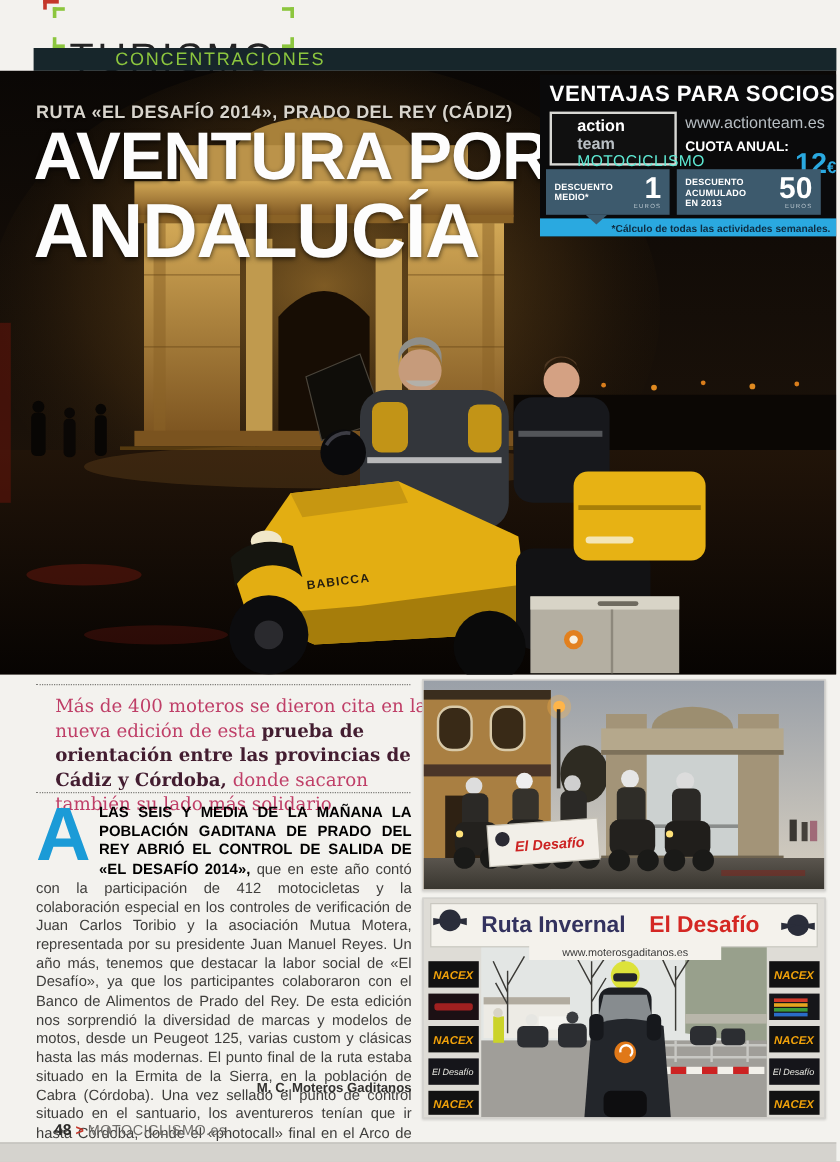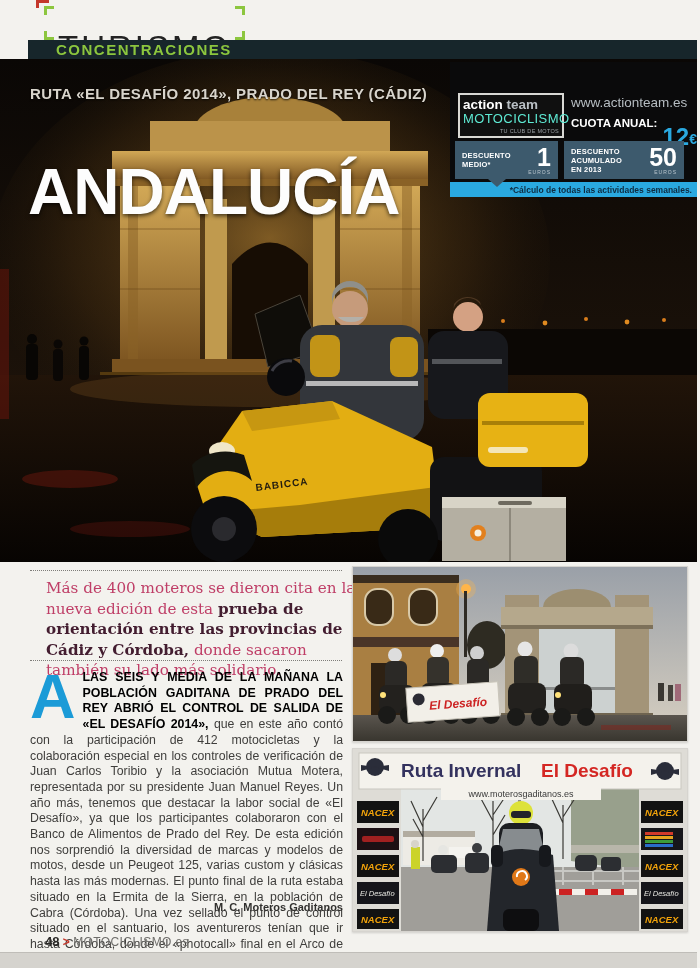--- a/index.html
+++ b/index.html
@@ -14,38 +14,38 @@
     border-left:3px solid #c4372b; border-top:3px solid #c4372b; }
   .turismo-wrap { position:absolute; left:44px; top:4px; height:36px; padding:0 14px; }
   .turismo { font-size:33px; font-weight:400; letter-spacing:3px; color:#232323; line-height:36px;margin-top:26px; }
   .corner { position:absolute; width:10px; height:9px; border:0 solid #8cc63e; }
   .corner.tl { left:0; top:2px;  border-left-width:3px; border-top-width:3px; }
   .corner.bl { left:0; bottom:0; border-left-width:3px; border-bottom-width:3px; }
   .corner.tr { right:0; top:2px; border-right-width:3px; border-top-width:3px; }
   .corner.br { right:0; bottom:0; border-right-width:3px; border-bottom-width:3px; }
   .subsection-bar { position:absolute; left:28px; top:40px; width:672px; height:19px;
     background:#17262b; display:flex; align-items:center; }
-  .subsection-bar span { color:#8cc63e; font-weight:bold; font-size:15px;
-    letter-spacing:1.5px; padding-left:28px; }
+  .subsection-bar span { color:#8cc63e; font-weight:normal; font-size:15px;
+    letter-spacing:1.5px; padding-left:28px;margin-left:40px; }
   
   .hero { position:absolute; left:0; top:59px; width:697px; height:503px; background:#0c0805; }
   .hero svg { position:absolute; left:0; top:0; }
   .kicker { position:absolute; left:30px; top:26px; color:#d8d4cc; font-weight:bold;
     font-size:15px; letter-spacing:.4px; text-shadow:0 1px 2px rgba(0,0,0,.8); }
   .h-title { position:absolute; left:28px; color:#fdfdfd; font-weight:bold;
     text-shadow:0 2px 4px rgba(0,0,0,.65); letter-spacing:-1px; }
   .h-title.l1 { top:42px; font-size:56px; line-height:58px; }
   .h-title.l2 { top:100px; font-size:64px; line-height:66px; }
   
   .ventajas { position:absolute; left:450px; top:3px; width:247px; height:135px;
     background:#0a0a0b; }
   .v-title { color:#fff; font-weight:bold; font-size:18.5px; letter-spacing:.4px;
     padding:5px 0 0 8px; }
   .badge { position:absolute; left:8px; top:31px; width:106px; height:45px;
-    background:#101010; border:2px solid #d8d8d4; padding:2px 3px; }
+    background:#101010; border:2px solid #d8d8d4; padding:2px 21px; }
   .badge-l1 { font-size:13.5px; font-weight:bold; color:#fff; line-height:15px; }
   .badge-l1 .team { color:#b9bfc4; font-weight:bold; }
   .badge-l2 { font-size:13px; font-weight:normal; color:#5eead4; letter-spacing:.4px; line-height:14px; }
   .badge-l3 { font-size:5.5px; color:#9aa0a5; text-align:right; margin-top:2px; letter-spacing:.3px; }
   .v-url { position:absolute; left:121px; top:33px; color:#b6bdc2; font-size:13.5px; }
   .v-cuota { position:absolute; left:121px; top:55px; display:flex; align-items:flex-end; }
   .v-cuota .lbl { color:#fff; font-weight:bold; font-size:11.5px; padding-bottom:20px; }
   .v-cuota .val { color:#2aa9e0; font-weight:bold; font-size:24px; line-height:24px; margin-left:5px; }
   .v-cuota .cur { color:#2aa9e0; font-weight:bold; font-size:14px; padding-bottom:2px; }
   .stat { position:absolute; top:79px; height:38px; background:#3d5a6d; display:flex;
@@ -208,23 +208,25 @@
       <g>
         <rect x="442" y="438" width="124" height="64" fill="#b4afa2"></rect>
         <rect x="442" y="438" width="124" height="11" fill="#d8d4c7"></rect>
         <rect x="498" y="442" width="34" height="4" rx="2" fill="#6e6a5f"></rect>
         <line x1="510" y1="449" x2="510" y2="502" stroke="#8d887c" stroke-width="2"></line>
         <circle cx="478" cy="474" r="8" fill="#e2801e"></circle>
         <circle cx="478" cy="474" r="3.5" fill="#f7efdf"></circle>
       </g>
     </svg>
     <div class="kicker">RUTA «EL DESAFÍO 2014», PRADO DEL REY (CÁDIZ)</div>
+    <div class="h-title l1">AVENTURA POR</div>
     <div class="h-title l2">ANDALUCÍA</div>
 
     <div class="ventajas">
+      <div class="v-title">VENTAJAS PARA SOCIOS</div>
       <div class="badge">
         <div class="badge-l1">
           <span>action</span>
           <span class="team">team</span>
         </div>
         <div class="badge-l2">MOTOCICLISMO</div>
         <div class="badge-l3">TU CLUB DE MOTOS</div>
       </div>
       <div class="v-url">www.actionteam.es</div>
       <div class="v-cuota">

